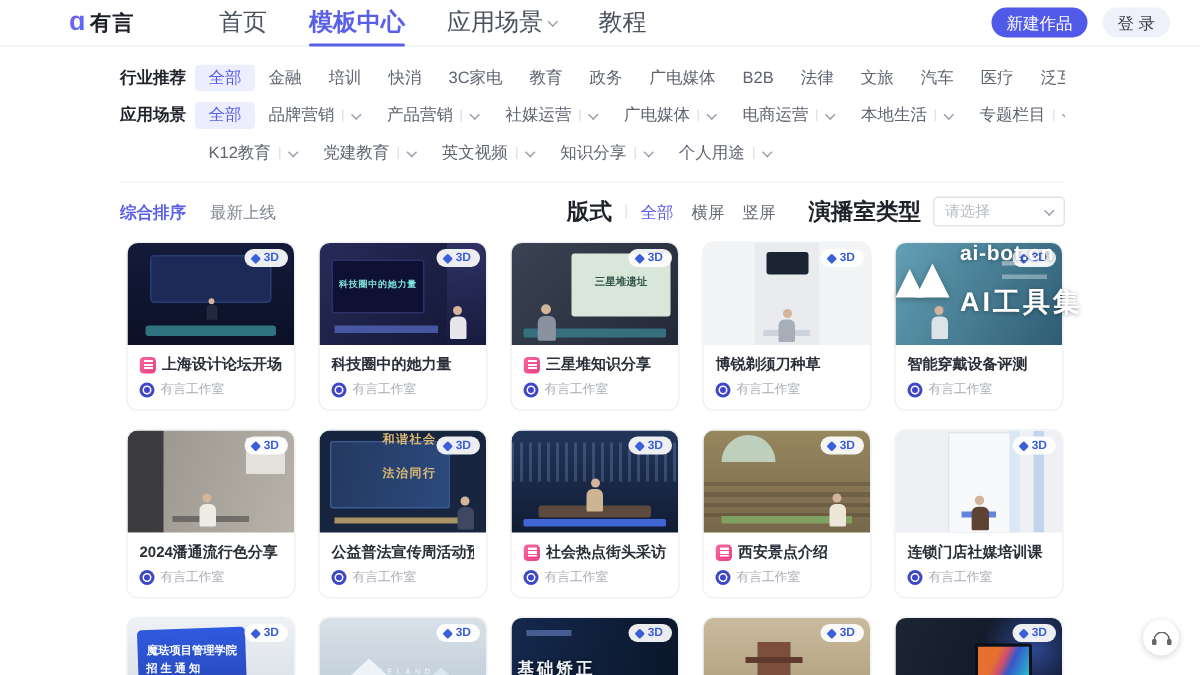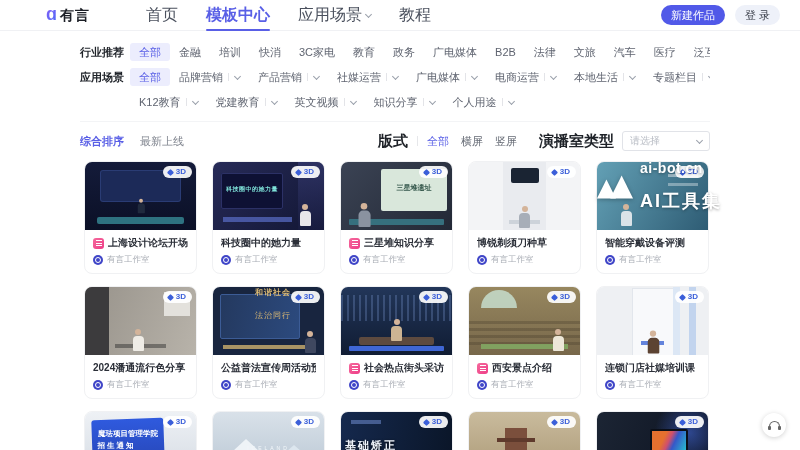--- a/index.html
+++ b/index.html
@@ -131,21 +131,21 @@
   .t6 .x2{display:block;right:6px;top:5px;width:26px;height:24px;background:#e3e1dc}
   .t6 .pr{display:block;left:46px;bottom:4px;--suit:#efece6}
   .t6 .lt{display:block;left:30px;right:30px;bottom:7px;height:4px;background:rgba(40,40,40,.45)}
 
   .t7{background:#18253f}
   .t7 .scr{display:block;left:7px;top:7px;right:24px;bottom:16px;
     background:linear-gradient(100deg,#24395f,#2c4a7e);border:1px solid #3c5c96;border-radius:2px}
   .t7 .x1{display:block;left:10px;top:10px;width:34px;height:32px;
     background:linear-gradient(120deg,#4a5a74,#2e3c56);opacity:.85}
   .t7 .a1{right:33px;top:0;font-size:8px;font-weight:700;color:#dcba74;letter-spacing:1px}
-  .t7 .a2{right:33px;top:23px;font-size:8px;font-weight:400;color:#dcba74;letter-spacing:1px}
+  .t7 .a2{right:33px;top:23px;font-size:8px;font-weight:700;color:#dcba74;letter-spacing:1px}
   .t7 .pr{display:block;right:7px;bottom:2px;--suit:#3f4860}
   .t7 .lt{display:block;left:10px;right:10px;bottom:6px;height:4px;background:rgba(205,175,110,.8)}
 
   .t8{background:linear-gradient(#223659,#101c33)}
   .t8 .x1{display:block;left:0;right:0;top:8px;height:26px;opacity:.7;
     background:repeating-linear-gradient(90deg,rgba(130,160,220,.4) 0 2px,transparent 2px 6px)}
   .t8 .x2{display:block;left:18px;right:18px;bottom:10px;height:8px;background:#5d4a3f;border-radius:2px}
   .t8 .pr{display:block;left:50%;transform:translateX(-50%);bottom:14px;--suit:#cdb493}
   .t8 .lt{display:block;left:8px;right:8px;bottom:4px;height:5px;background:#3f66d4;border-radius:1px}
 

